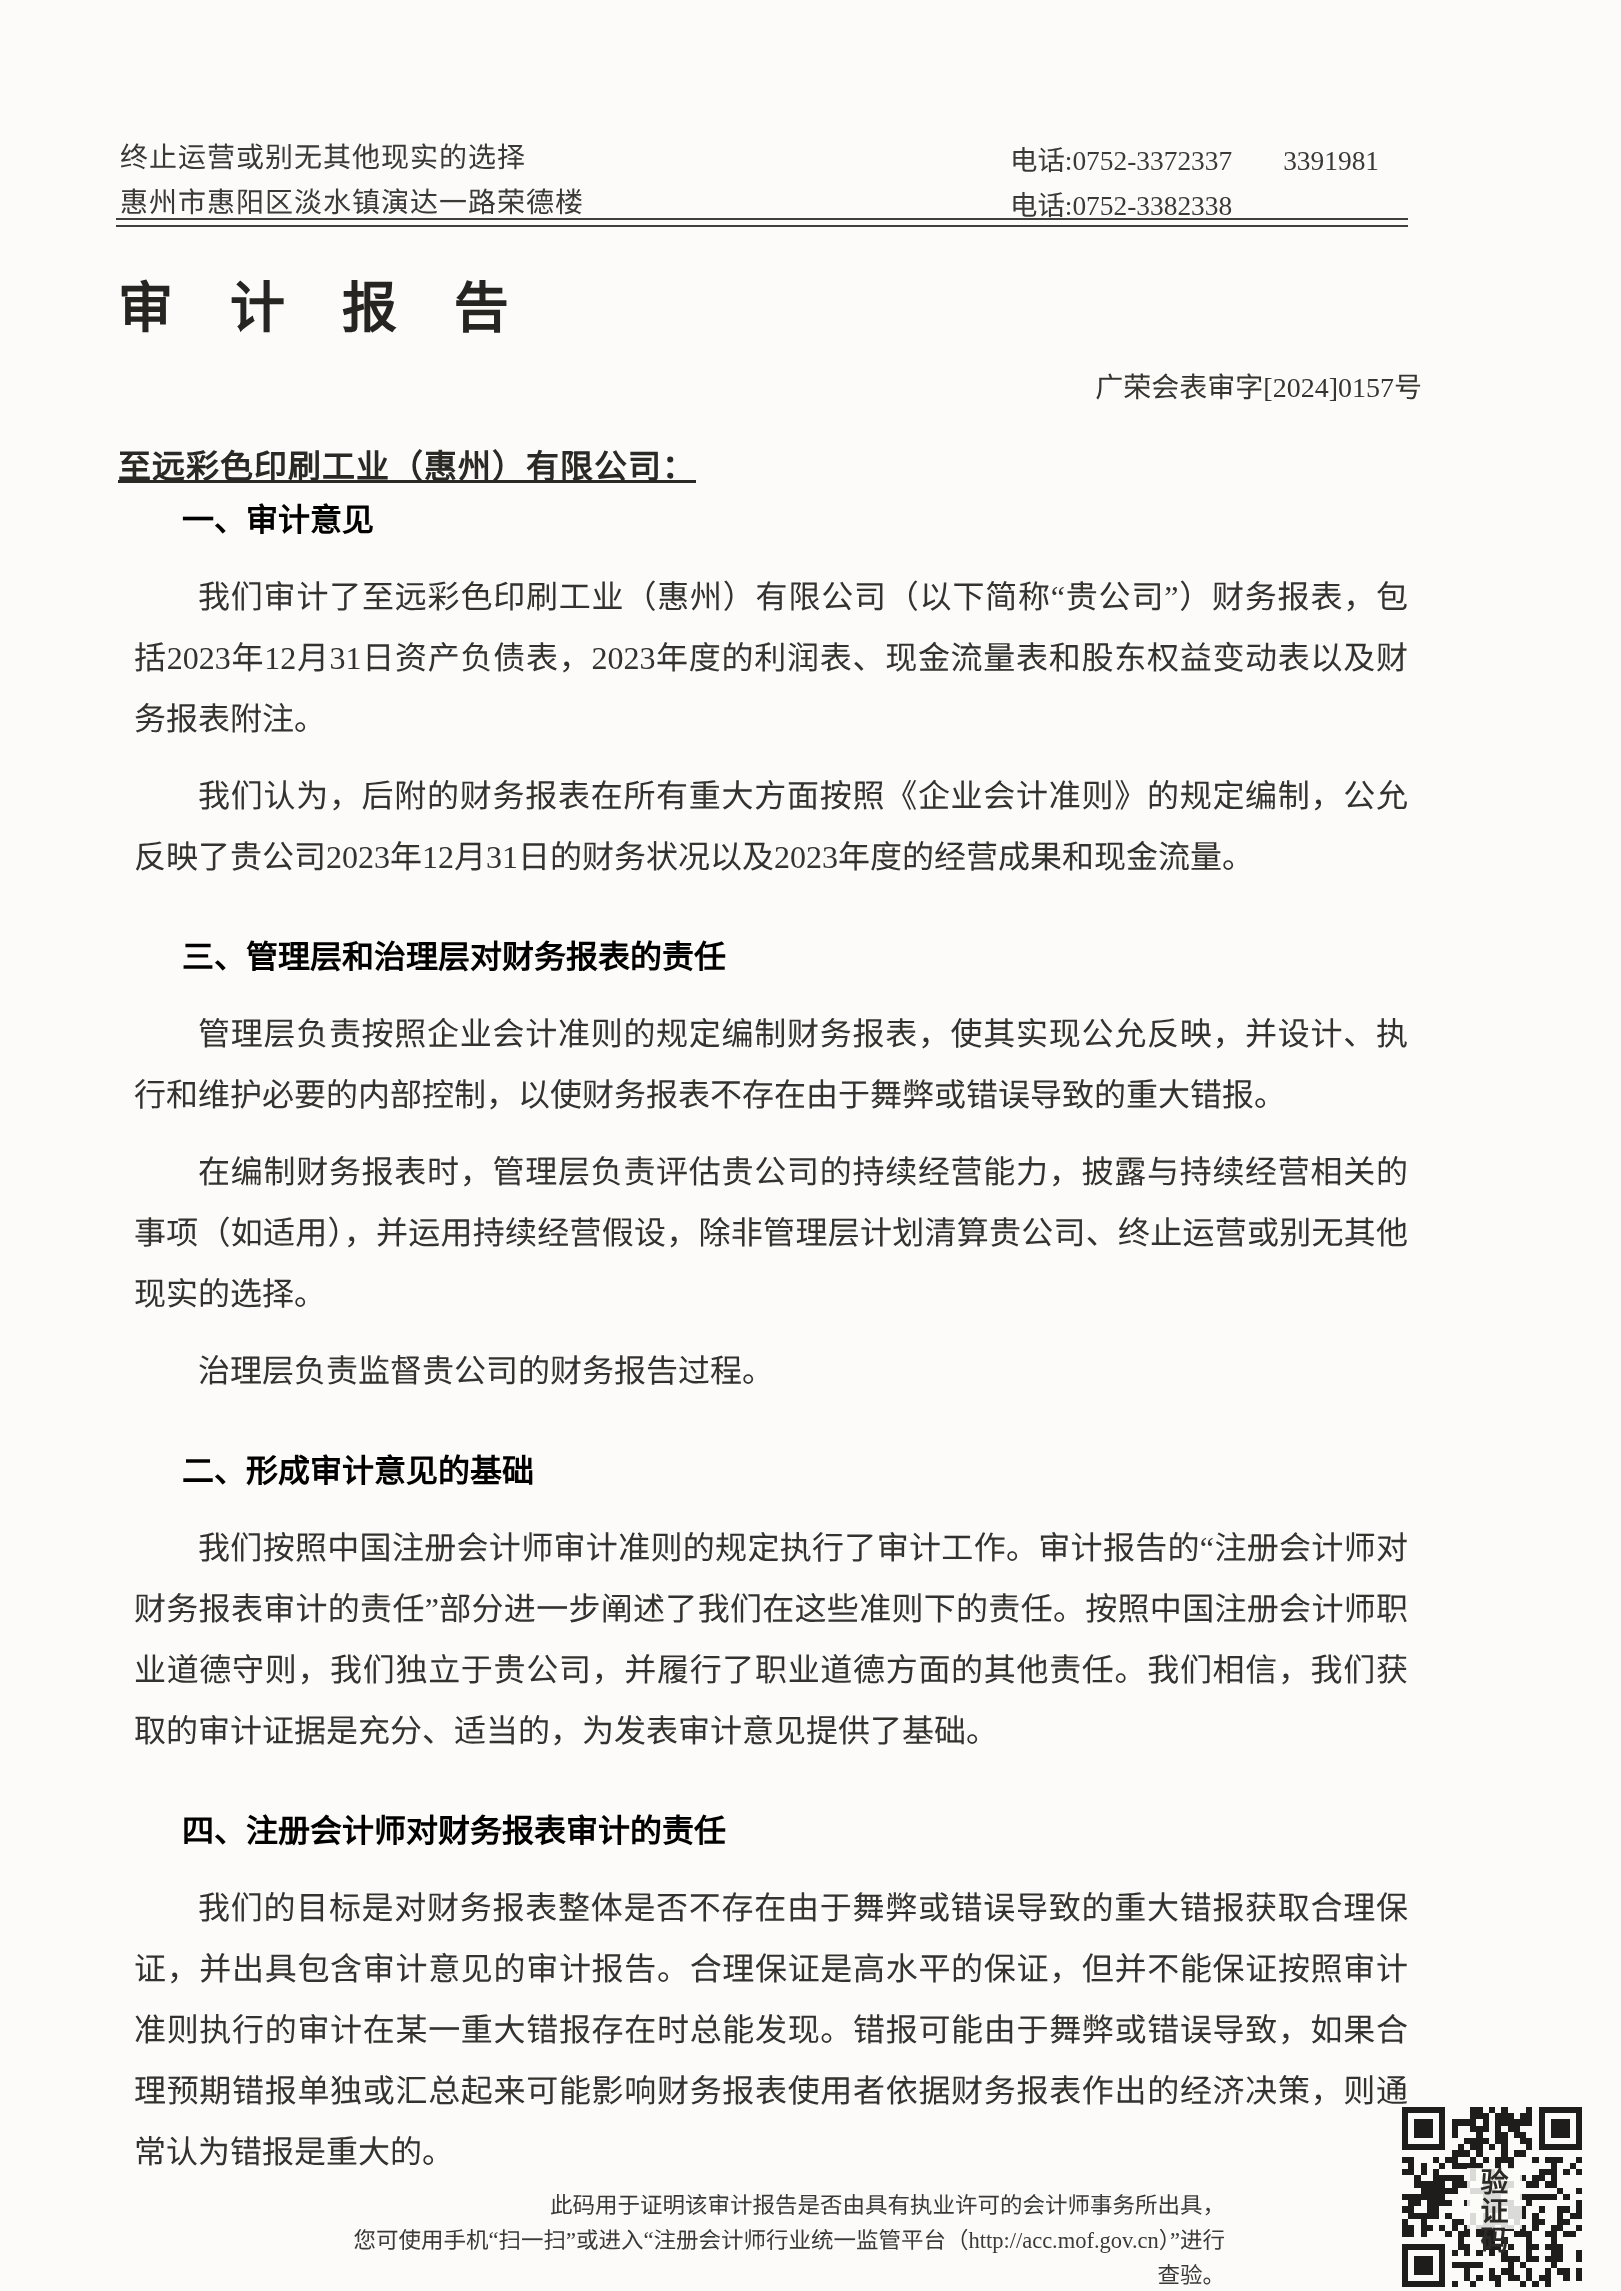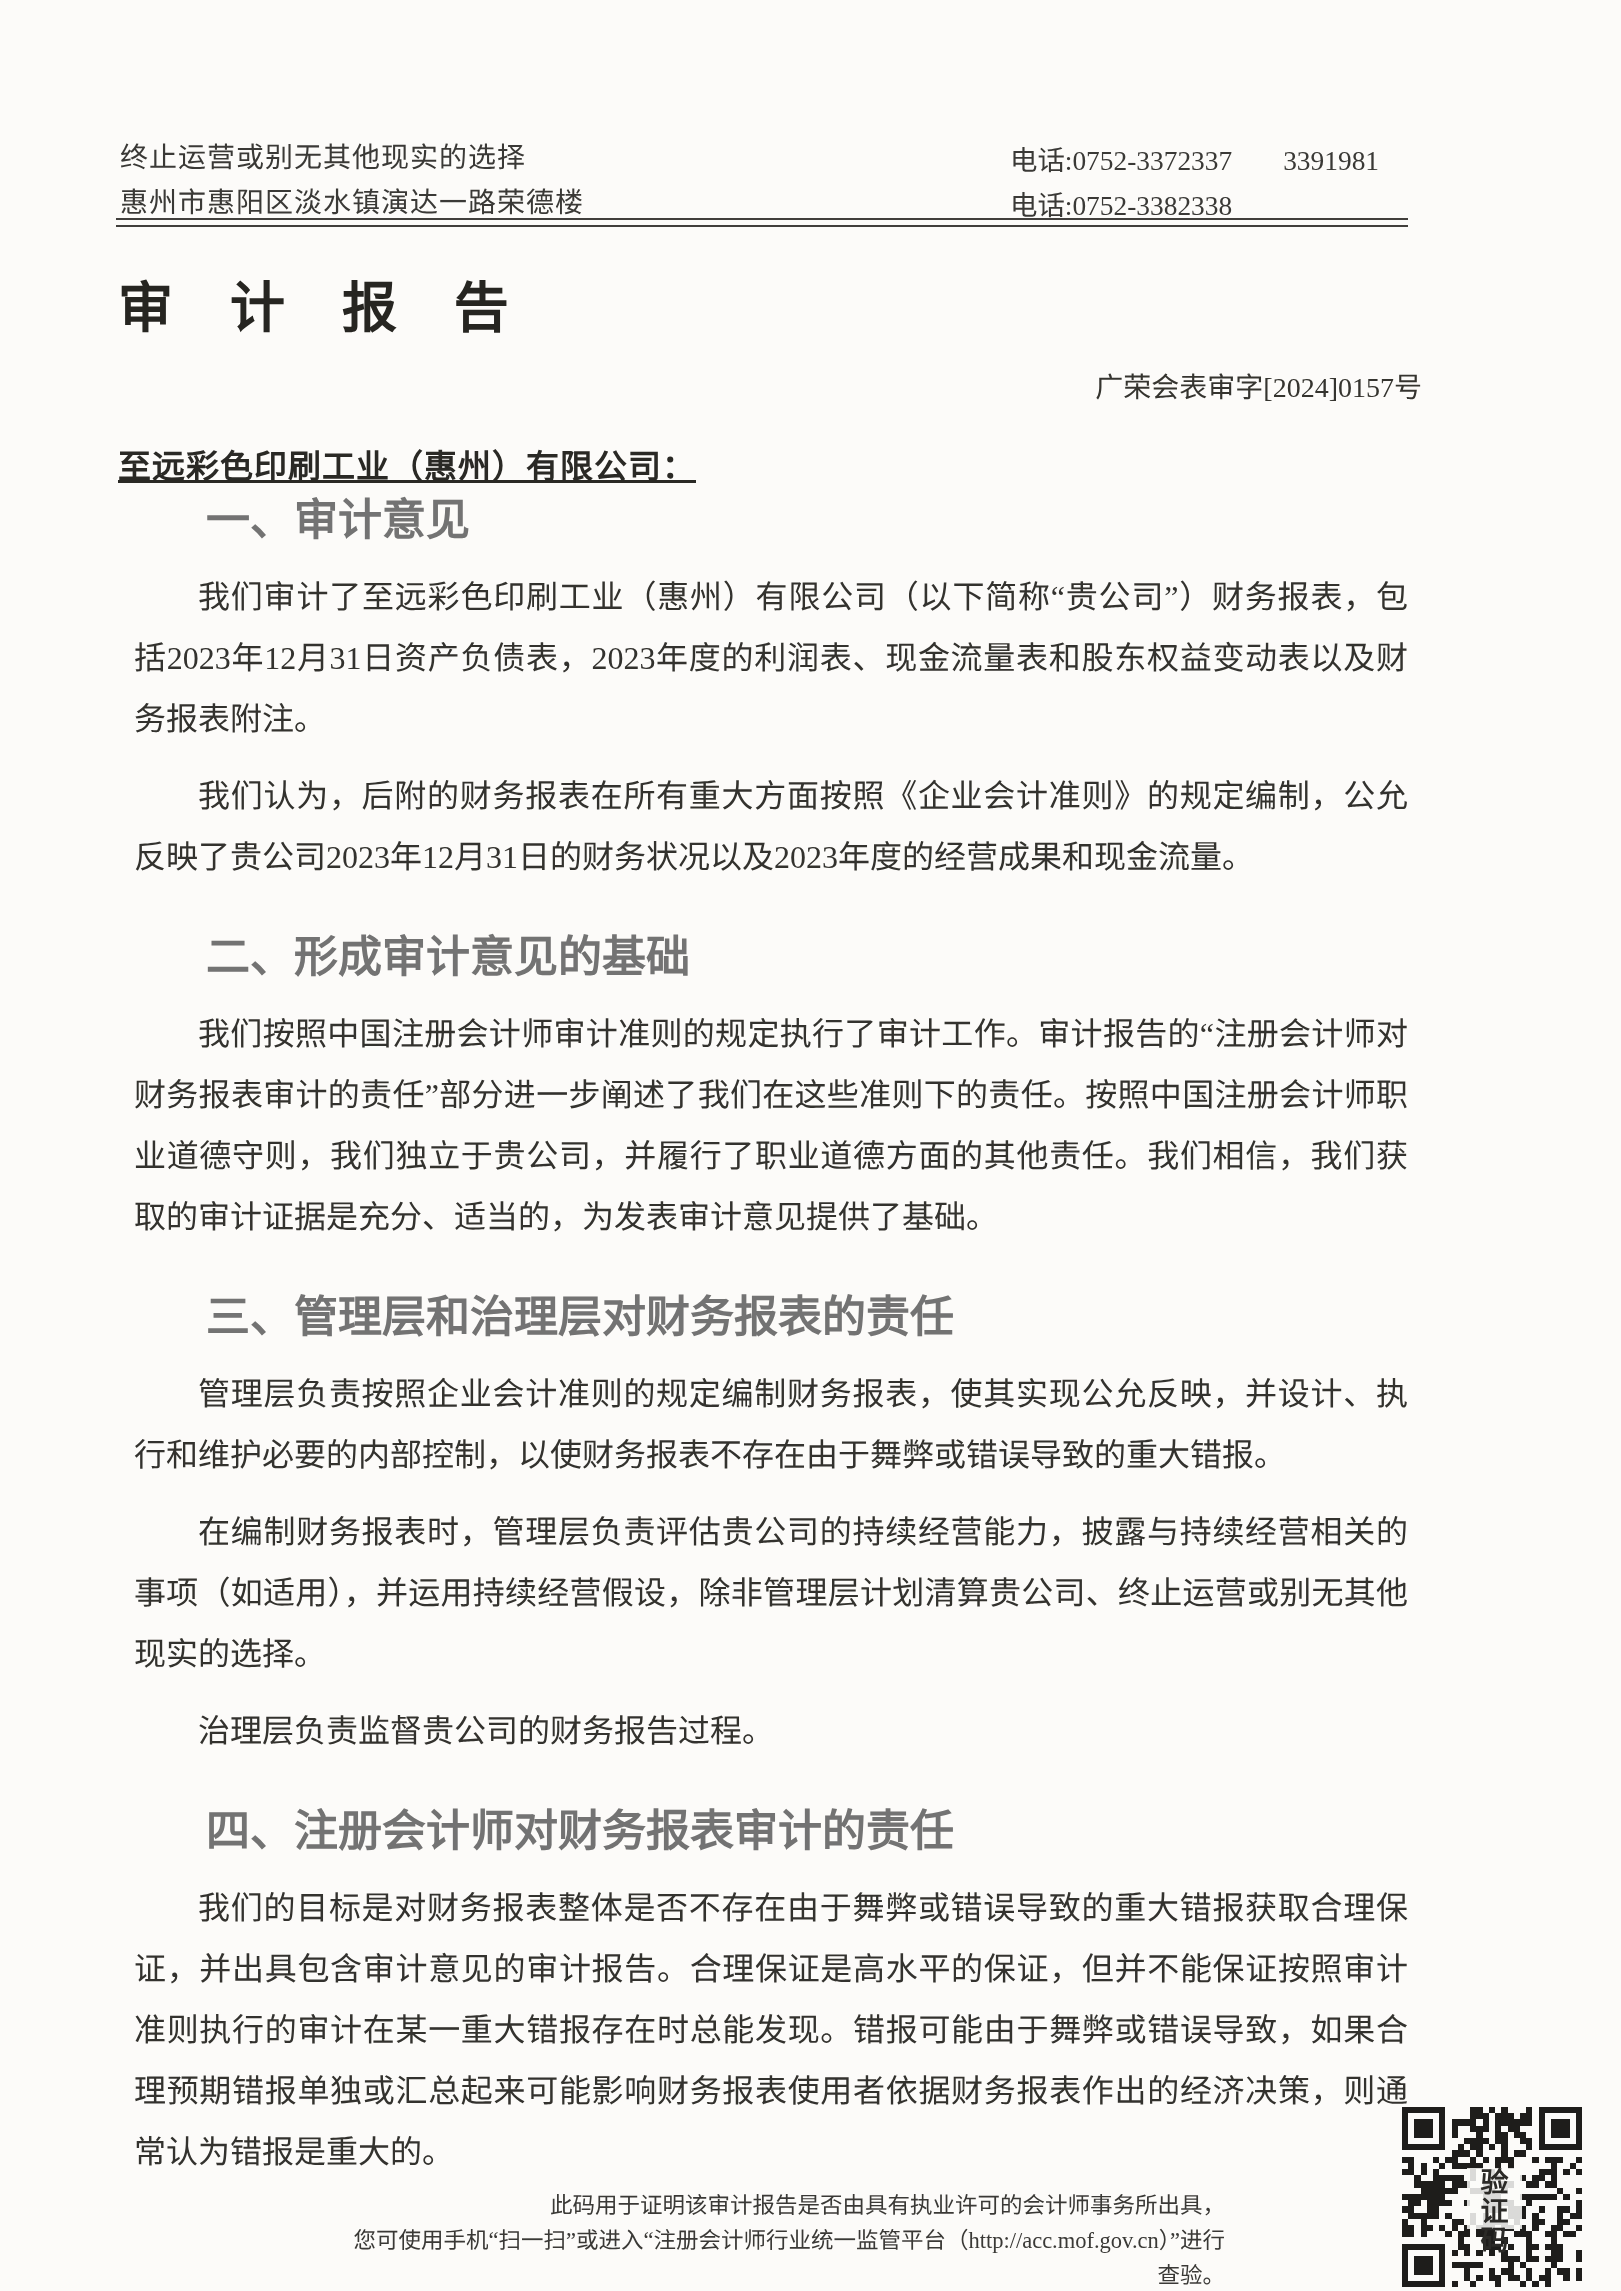--- a/index.html
+++ b/index.html
@@ -44,21 +44,21 @@
     letter-spacing:1px;
     text-decoration:underline;
   }
   
   .report-body{
     position:absolute;left:118px;top:490px;width:1306px;
     font-size:32px;line-height:61px;color:#33322e;
   }
   .report-body h2{
     margin:39px 0 3.9px 0;
-    font-size:44px;line-height:61px;font-weight:bold;color:#737373;
+    font-size:32px;line-height:61px;font-weight:bold;color:#000000;
     text-indent:2em;
   }
   .report-body section:first-child h2{margin-top:0;}
   .report-body p{
     margin:16px;
     text-indent:2em;
     text-align:justify;
   }
   
   .footer-notes{
@@ -96,28 +96,28 @@
   <div class="reference-number">广荣会表审字[2024]0157号</div>
   <div class="addressee">至远彩色印刷工业（惠州）有限公司：</div>
 
   <div class="report-body">
     <section>
       <h2>一、审计意见</h2>
       <p>我们审计了至远彩色印刷工业（惠州）有限公司（以下简称“贵公司”）财务报表，包括2023年12月31日资产负债表，2023年度的利润表、现金流量表和股东权益变动表以及财务报表附注。</p>
       <p>我们认为，后附的财务报表在所有重大方面按照《企业会计准则》的规定编制，公允反映了贵公司2023年12月31日的财务状况以及2023年度的经营成果和现金流量。</p>
     </section>
     <section>
-      <h2>二、形成审计意见的基础</h2>
-      <p>我们按照中国注册会计师审计准则的规定执行了审计工作。审计报告的“注册会计师对财务报表审计的责任”部分进一步阐述了我们在这些准则下的责任。按照中国注册会计师职业道德守则，我们独立于贵公司，并履行了职业道德方面的其他责任。我们相信，我们获取的审计证据是充分、适当的，为发表审计意见提供了基础。</p>
-    </section>
-    <section>
       <h2>三、管理层和治理层对财务报表的责任</h2>
       <p>管理层负责按照企业会计准则的规定编制财务报表，使其实现公允反映，并设计、执行和维护必要的内部控制，以使财务报表不存在由于舞弊或错误导致的重大错报。</p>
       <p>在编制财务报表时，管理层负责评估贵公司的持续经营能力，披露与持续经营相关的事项（如适用），并运用持续经营假设，除非管理层计划清算贵公司、终止运营或别无其他现实的选择。</p>
       <p>治理层负责监督贵公司的财务报告过程。</p>
+    </section>
+    <section>
+      <h2>二、形成审计意见的基础</h2>
+      <p>我们按照中国注册会计师审计准则的规定执行了审计工作。审计报告的“注册会计师对财务报表审计的责任”部分进一步阐述了我们在这些准则下的责任。按照中国注册会计师职业道德守则，我们独立于贵公司，并履行了职业道德方面的其他责任。我们相信，我们获取的审计证据是充分、适当的，为发表审计意见提供了基础。</p>
     </section>
     <section>
       <h2>四、注册会计师对财务报表审计的责任</h2>
       <p>我们的目标是对财务报表整体是否不存在由于舞弊或错误导致的重大错报获取合理保证，并出具包含审计意见的审计报告。合理保证是高水平的保证，但并不能保证按照审计准则执行的审计在某一重大错报存在时总能发现。错报可能由于舞弊或错误导致，如果合理预期错报单独或汇总起来可能影响财务报表使用者依据财务报表作出的经济决策，则通常认为错报是重大的。</p>
     </section>
   </div>
 
   <div class="footer-notes">
     <div>此码用于证明该审计报告是否由具有执业许可的会计师事务所出具，</div>
     <div>您可使用手机“扫一扫”或进入“注册会计师行业统一监管平台（http://acc.mof.gov.cn）”进行查验。</div>

